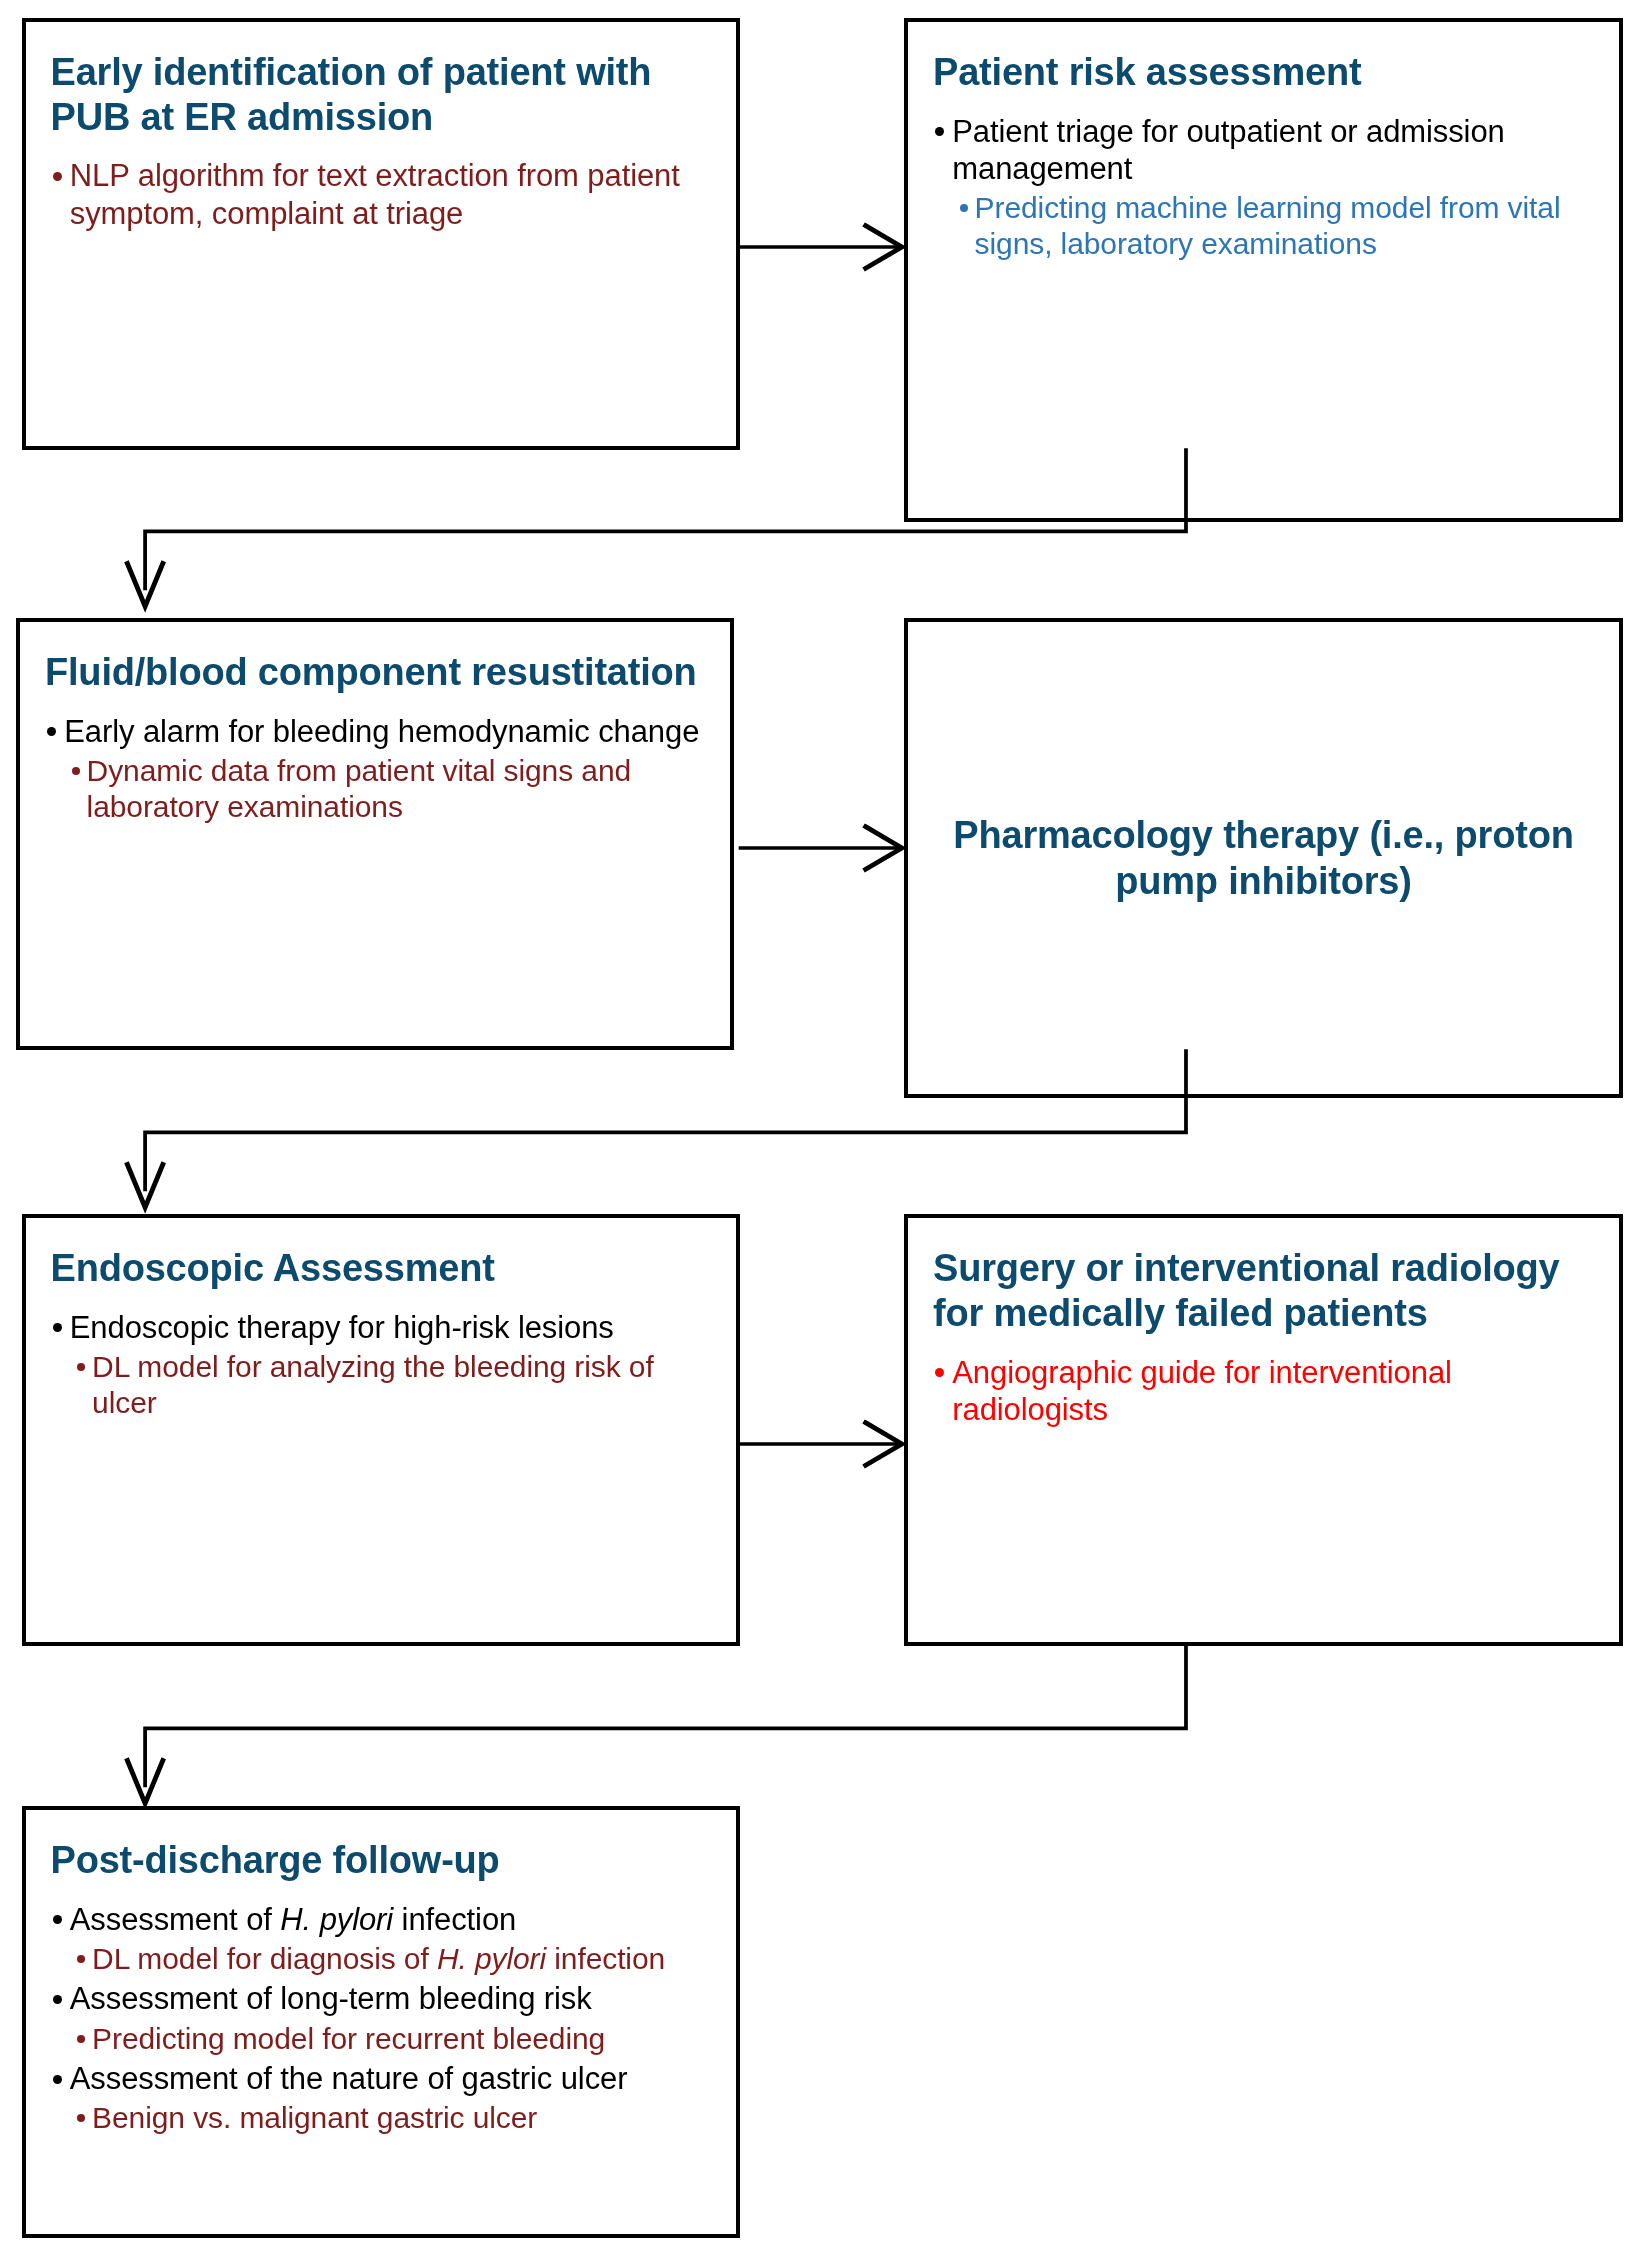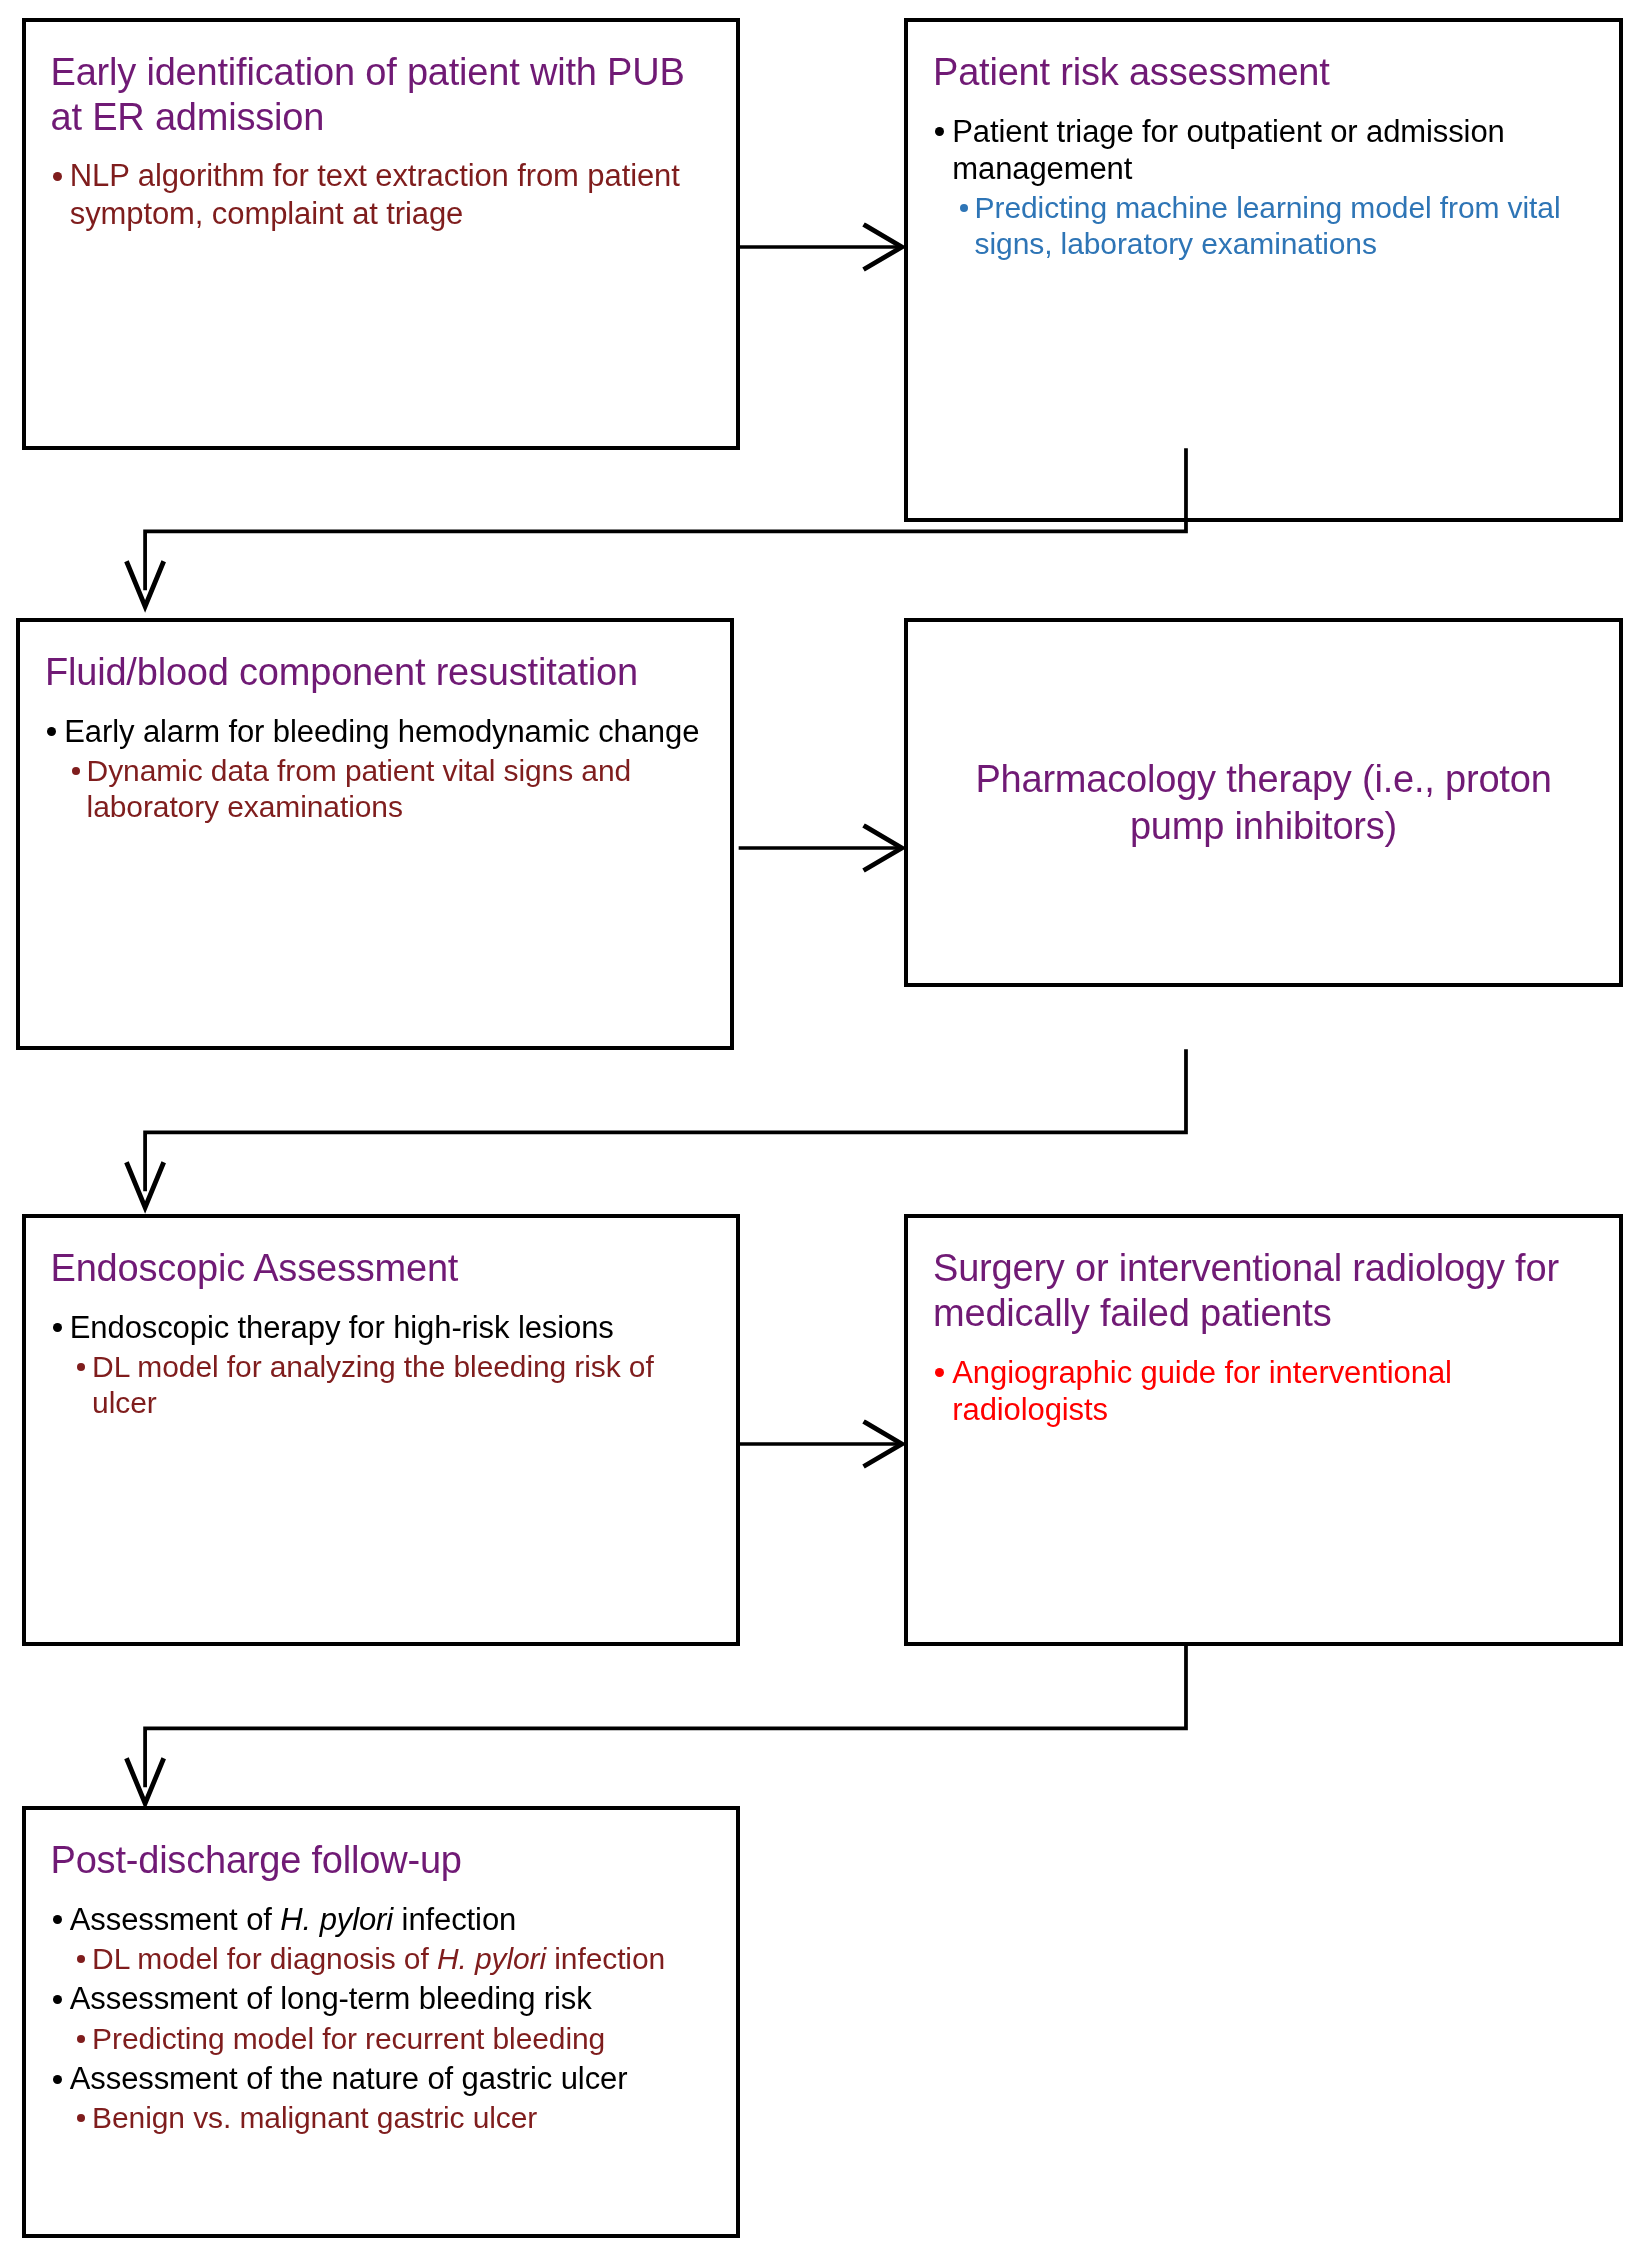--- a/index.html
+++ b/index.html
@@ -30,23 +30,23 @@
   .node.centered {
     display: flex;
     align-items: center;
     justify-content: center;
     padding: 21.5px 32px;
   }
 
   .node-title {
     font-size: 38px;
     line-height: 1.18;
-    color: #701a75;
+    color: #0c4a6e;
     margin: 0 0 18px 0;
-    font-weight: 400;
+    font-weight: 700;
     letter-spacing: -0.2px;
   }
   .node.centered .node-title {
     margin: 0;
     text-align: center;
     font-size: 38px;
     line-height: 1.22;
   }
 
   ul.bullets {
@@ -136,21 +136,21 @@
   <div class="node" style="left:16px; top:618px; width:718px; height:432px;">
     <div class="node-title">Fluid/blood component resustitation</div>
     <ul class="bullets">
       <li class="bullet c-black">Early alarm for bleeding hemodynamic change</li>
       <ul class="bullets sub">
         <li class="bullet sub c-green">Dynamic data from patient vital signs and laboratory examinations</li>
       </ul>
     </ul>
   </div>
 
-  <div class="node centered" style="left:904px; top:618px; width:719px; height:369px;">
+  <div class="node centered" style="left:904px; top:618px; width:719px; height:480px;">
     <div class="node-title">Pharmacology therapy (i.e., proton pump inhibitors)</div>
   </div>
 
   <div class="conn" style="left:738px; top:816px; width:172px; height:64px;">
     <svg width="172" height="64" viewBox="0 0 320 120" aria-hidden="true">
       <line x1="0" y1="60" x2="300" y2="60" stroke="#000" stroke-width="7"></line>
       <polyline points="238,20 306,60 238,100" fill="none" stroke="#000" stroke-width="9" stroke-linecap="square"></polyline>
     </svg>
   </div>
 

